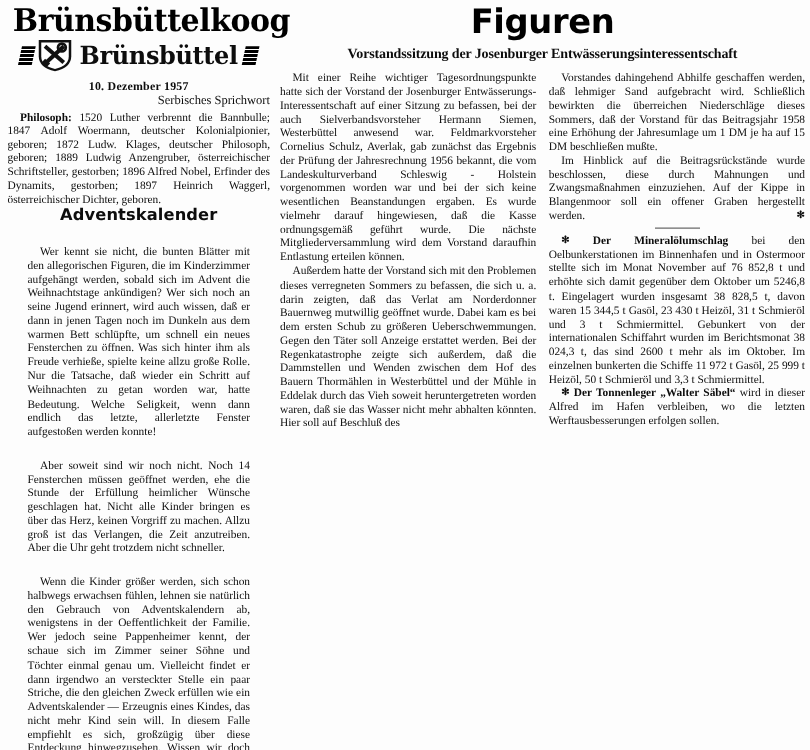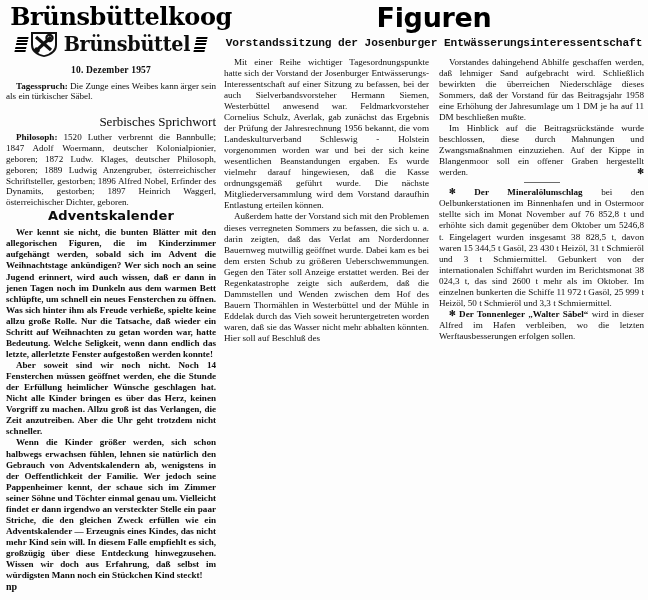--- a/index.html
+++ b/index.html
@@ -97,23 +97,23 @@
     font-size: 9.1px;
     line-height: 1.2;
     text-align: justify;
     margin-top: 6px;
     text-indent: 10px;
     hyphens: auto;
   }
   .lead-para b { font-weight: bold; }
   .attrib {
     text-align: right;
-    font-size: 13px;
+    font-size: 10px;
     line-height: 1.2;
-    margin-top: 12px;
+    margin-top: 0px;
   }
   .gedenk {
     font-size: 9.1px;
     line-height: 1.2;
     text-align: justify;
     margin-top: 2px;
     text-indent: 10px;
     hyphens: auto;
   }
   .section-head {
@@ -124,23 +124,22 @@
     margin-bottom: 4px;
     letter-spacing: 0.1px;
   }
   .body-col {
     font-size: 9.1px;
     line-height: 1.218;
     text-align: justify;
     hyphens: auto;
   }
   .body-col p {
-    margin: 0;
-    text-indent: 10px;
-    font-weight: bold;
+    margin: 16px;
+    text-indent: 10px;
   }
   .signature {
     text-align: left;
     font-size: 10px;
     margin-top: 0px;
     font-weight: bold;
   }
   .ornament {
     text-align: center;
     margin-top: 6px;
@@ -162,21 +161,21 @@
     font-weight: bold;
     text-align: center;
     font-size: 27px;
     line-height: 1.06;
     letter-spacing: -0.3px;
     color: #000;
   }
   .headline .l1 { display: block; }
   .headline .l2 { display: block; }
   .subhead {
-    font-family: Liberation Mono, monospace;
+    font-family: Liberation Serif, serif;
     font-weight: bold;
     text-align: center;
     font-size: 11.2px;
     margin-top: 4px;
     letter-spacing: -0.1px;
   }
   .cols-wrap {
     display: flex;
     margin-top: 8px;
     gap: 10px;
@@ -234,23 +233,20 @@
             <circle cx="20.5" cy="7" r="3.1" fill="none" stroke="#111" stroke-width="2.2"></circle>
             <path d="M5.6 17.6 L9.6 21.4" stroke="#111" stroke-width="4.4" fill="none"></path>
           </svg>
         </span>
         <span class="masthead-sub">Brünsbüttel</span>
         <span class="rule-bar"></span>
       </div>
       <div class="masthead-date">10. Dezember 1957</div>
     </div>
 
-    <div class="lead-para">
-      <b>Tagesspruch:</b><span> Die Zunge eines Weibes kann ärger sein als ein türkischer Säbel.</span>
-    </div>
     <div class="attrib">Serbisches Sprichwort</div>
 
     <div class="gedenk">
       <b>Philosoph:</b><span> 1520 Luther verbrennt die Bannbulle; 1847 Adolf Woermann, deutscher Kolonialpionier, geboren; 1872 Ludw. Klages, deutscher Philosoph, geboren; 1889 Ludwig Anzengruber, österreichischer Schriftsteller, gestorben; 1896 Alfred Nobel, Erfinder des Dynamits, gestorben; 1897 Heinrich Waggerl, österreichischer Dichter, geboren.</span>
     </div>
 
     <div class="section-head">Adventskalender</div>
 
     <div class="body-col">
       <p>Wer kennt sie nicht, die bunten Blätter mit den allegorischen Figuren, die im Kinderzimmer aufgehängt werden, sobald sich im Advent die Weihnachtstage ankündigen? Wer sich noch an seine Jugend erinnert, wird auch wissen, daß er dann in jenen Tagen noch im Dunkeln aus dem warmen Bett schlüpfte, um schnell ein neues Fensterchen zu öffnen. Was sich hinter ihm als Freude verhieße, spielte keine allzu große Rolle. Nur die Tatsache, daß wieder ein Schritt auf Weihnachten zu getan worden war, hatte Bedeutung. Welche Seligkeit, wenn dann endlich das letzte, allerletzte Fenster aufgestoßen werden konnte!</p>
@@ -269,21 +265,21 @@
     <div class="subhead">Vorstandssitzung der Josenburger Entwässerungsinteressentschaft</div>
 
     <div class="cols-wrap">
 
       <div class="col-a">
         <p>Mit einer Reihe wichtiger Tagesordnungspunkte hatte sich der Vorstand der Josenburger Entwässerungs-Interessentschaft auf einer Sitzung zu befassen, bei der auch Sielverbandsvorsteher Hermann Siemen, Westerbüttel anwesend war. Feldmarkvorsteher Cornelius Schulz, Averlak, gab zunächst das Ergebnis der Prüfung der Jahresrechnung 1956 bekannt, die vom Landeskulturverband Schleswig - Holstein vorgenommen worden war und bei der sich keine wesentlichen Beanstandungen ergaben. Es wurde vielmehr darauf hingewiesen, daß die Kasse ordnungsgemäß geführt wurde. Die nächste Mitgliederversammlung wird dem Vorstand daraufhin Entlastung erteilen können.</p>
         <p>Außerdem hatte der Vorstand sich mit den Problemen dieses verregneten Sommers zu befassen, die sich u. a. darin zeigten, daß das Verlat am Norderdonner Bauernweg mutwillig geöffnet wurde. Dabei kam es bei dem ersten Schub zu größeren Ueberschwemmungen. Gegen den Täter soll Anzeige erstattet werden. Bei der Regenkatastrophe zeigte sich außerdem, daß die Dammstellen und Wenden zwischen dem Hof des Bauern Thormählen in Westerbüttel und der Mühle in Eddelak durch das Vieh soweit heruntergetreten worden waren, daß sie das Wasser nicht mehr abhalten könnten. Hier soll auf Beschluß des</p>
       </div>
 
       <div class="col-b">
-        <p>Vorstandes dahingehend Abhilfe geschaffen werden, daß lehmiger Sand aufgebracht wird. Schließlich bewirkten die überreichen Niederschläge dieses Sommers, daß der Vorstand für das Beitragsjahr 1958 eine Erhöhung der Jahresumlage um 1 DM je ha auf 11 DM beschließen mußte.</p>
+        <p>Vorstandes dahingehend Abhilfe geschaffen werden, daß lehmiger Sand aufgebracht wird. Schließlich bewirkten die überreichen Niederschläge dieses Sommers, daß der Vorstand für das Beitragsjahr 1958 eine Erhöhung der Jahresumlage um 1 DM je ha auf 15 DM beschließen mußte.</p>
         <p><span>Im Hinblick auf die Beitragsrückstände wurde beschlossen, diese durch Mahnungen und Zwangsmaßnahmen einzuziehen. Auf der Kippe in Blangenmoor soll ein offener Graben hergestellt werden.</span><span class="star-end">✻</span></p>
 
         <div class="brief-rule"></div>
 
         <div class="brief">
           <p><span class="star">✻</span> <b>Der Mineralölumschlag</b><span> bei den Oelbunkerstationen im Binnenhafen und in Ostermoor stellte sich im Monat November auf 76 852,8 t und erhöhte sich damit gegenüber dem Oktober um 5246,8 t. Eingelagert wurden insgesamt 38 828,5 t, davon waren 15 344,5 t Gasöl, 23 430 t Heizöl, 31 t Schmieröl und 3 t Schmiermittel. Gebunkert von der internationalen Schiffahrt wurden im Berichtsmonat 38 024,3 t, das sind 2600 t mehr als im Oktober. Im einzelnen bunkerten die Schiffe 11 972 t Gasöl, 25 999 t Heizöl, 50 t Schmieröl und 3,3 t Schmiermittel.</span></p>
         </div>
 
         <div class="brief">
           <p><span class="star">✻</span> <b>Der Tonnenleger „Walter Säbel“</b><span> wird in dieser Alfred im Hafen verbleiben, wo die letzten Werftausbesserungen erfolgen sollen.</span></p>

